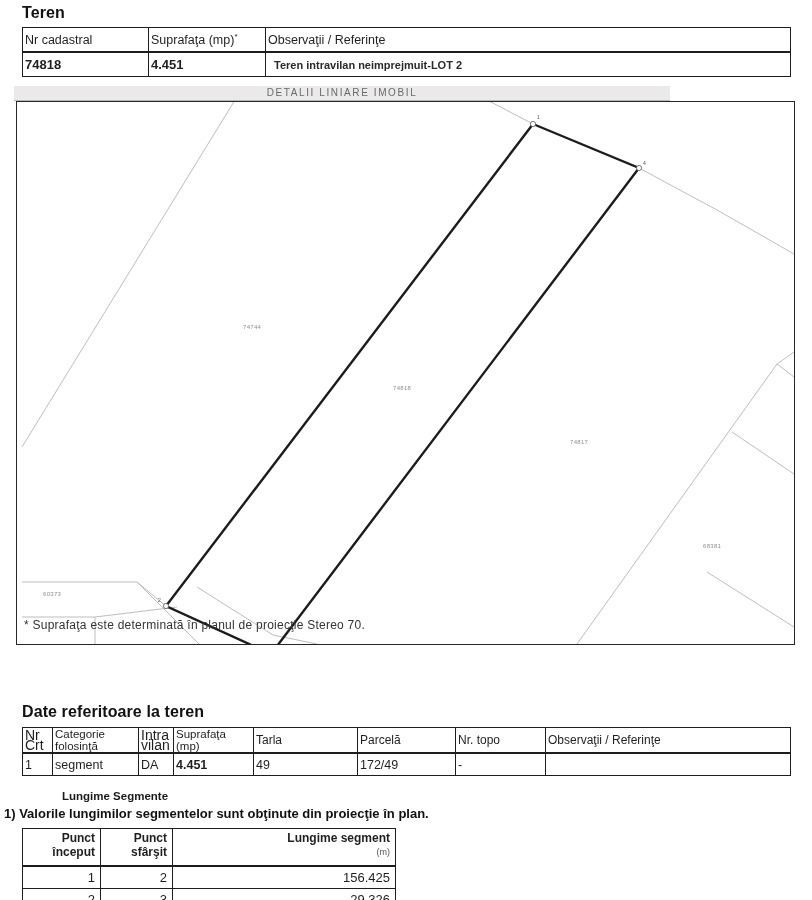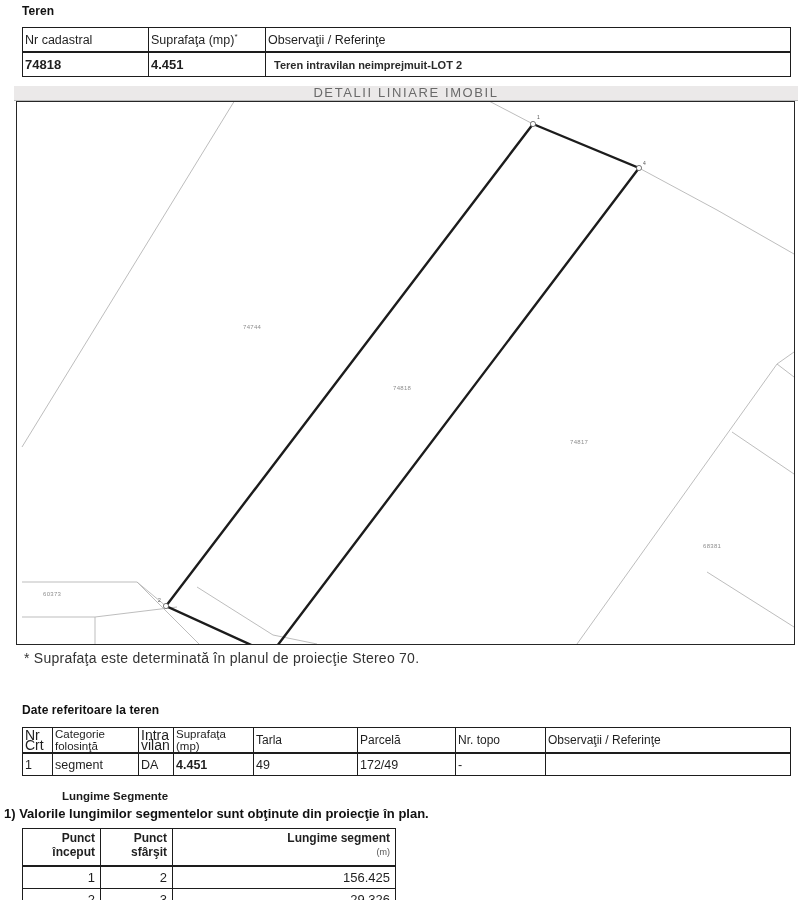--- a/index.html
+++ b/index.html
@@ -17,38 +17,38 @@
   }
   .page {
     position: relative;
     width: 812px;
     height: 900px;
     background: #fff;
   }
 
   
   .section-title {
-    font-size: 12px;
+    font-size: 16px;
     font-weight: bold;
     color: #111;
     letter-spacing: .1px;
   }
   #teren-title { position: absolute; left: 22px; top: 4px; }
   #date-teren-title { position: absolute; left: 22px; top: 703px; }
   #lungime-title {
     position: absolute; left: 22px; top: 790px;
     font-size: 11.5px; font-weight: bold; padding-left: 40px;
   }
   #lungime-note {
     position: absolute; left: 4px; top: 806px;
     font-size: 13px; font-weight: bold; color: #111;
   }
   #stereo-note {
-    position: absolute; left: 24px; top: 650px;
-    font-size: 14px; color: #333; letter-spacing: .25px; text-align: center;
+    position: absolute; left: 24px; top: 618px;
+    font-size: 12px; color: #333; letter-spacing: .25px; text-align: center;
   }
 
   
   table.cad {
     border-collapse: collapse;
     table-layout: fixed;
     background: #fff;
   }
   table.cad td, table.cad th {
     border: 1px solid #1d1d1d;
@@ -89,26 +89,26 @@
   #map-block {
     position: absolute;
     left: 14px;
     top: 86px;
     width: 784px;
     height: 560px;
   }
   #map-caption {
     position: absolute;
     left: 0; top: 0;
-    width: 784px;
+    width: 656px;
     height: 14px;
     background: #ebe9e9;
     border-bottom: 1px solid #b9b9b9;
     text-align: center;
-    font-size: 13px;
+    font-size: 10px;
     letter-spacing: 1.6px;
     color: #6a6a6a;
     line-height: 14px;
   }
   #map-frame {
     position: absolute;
     left: 2px; top: 15px;
     width: 777px;
     height: 542px;
     border: 1px solid #262626;

